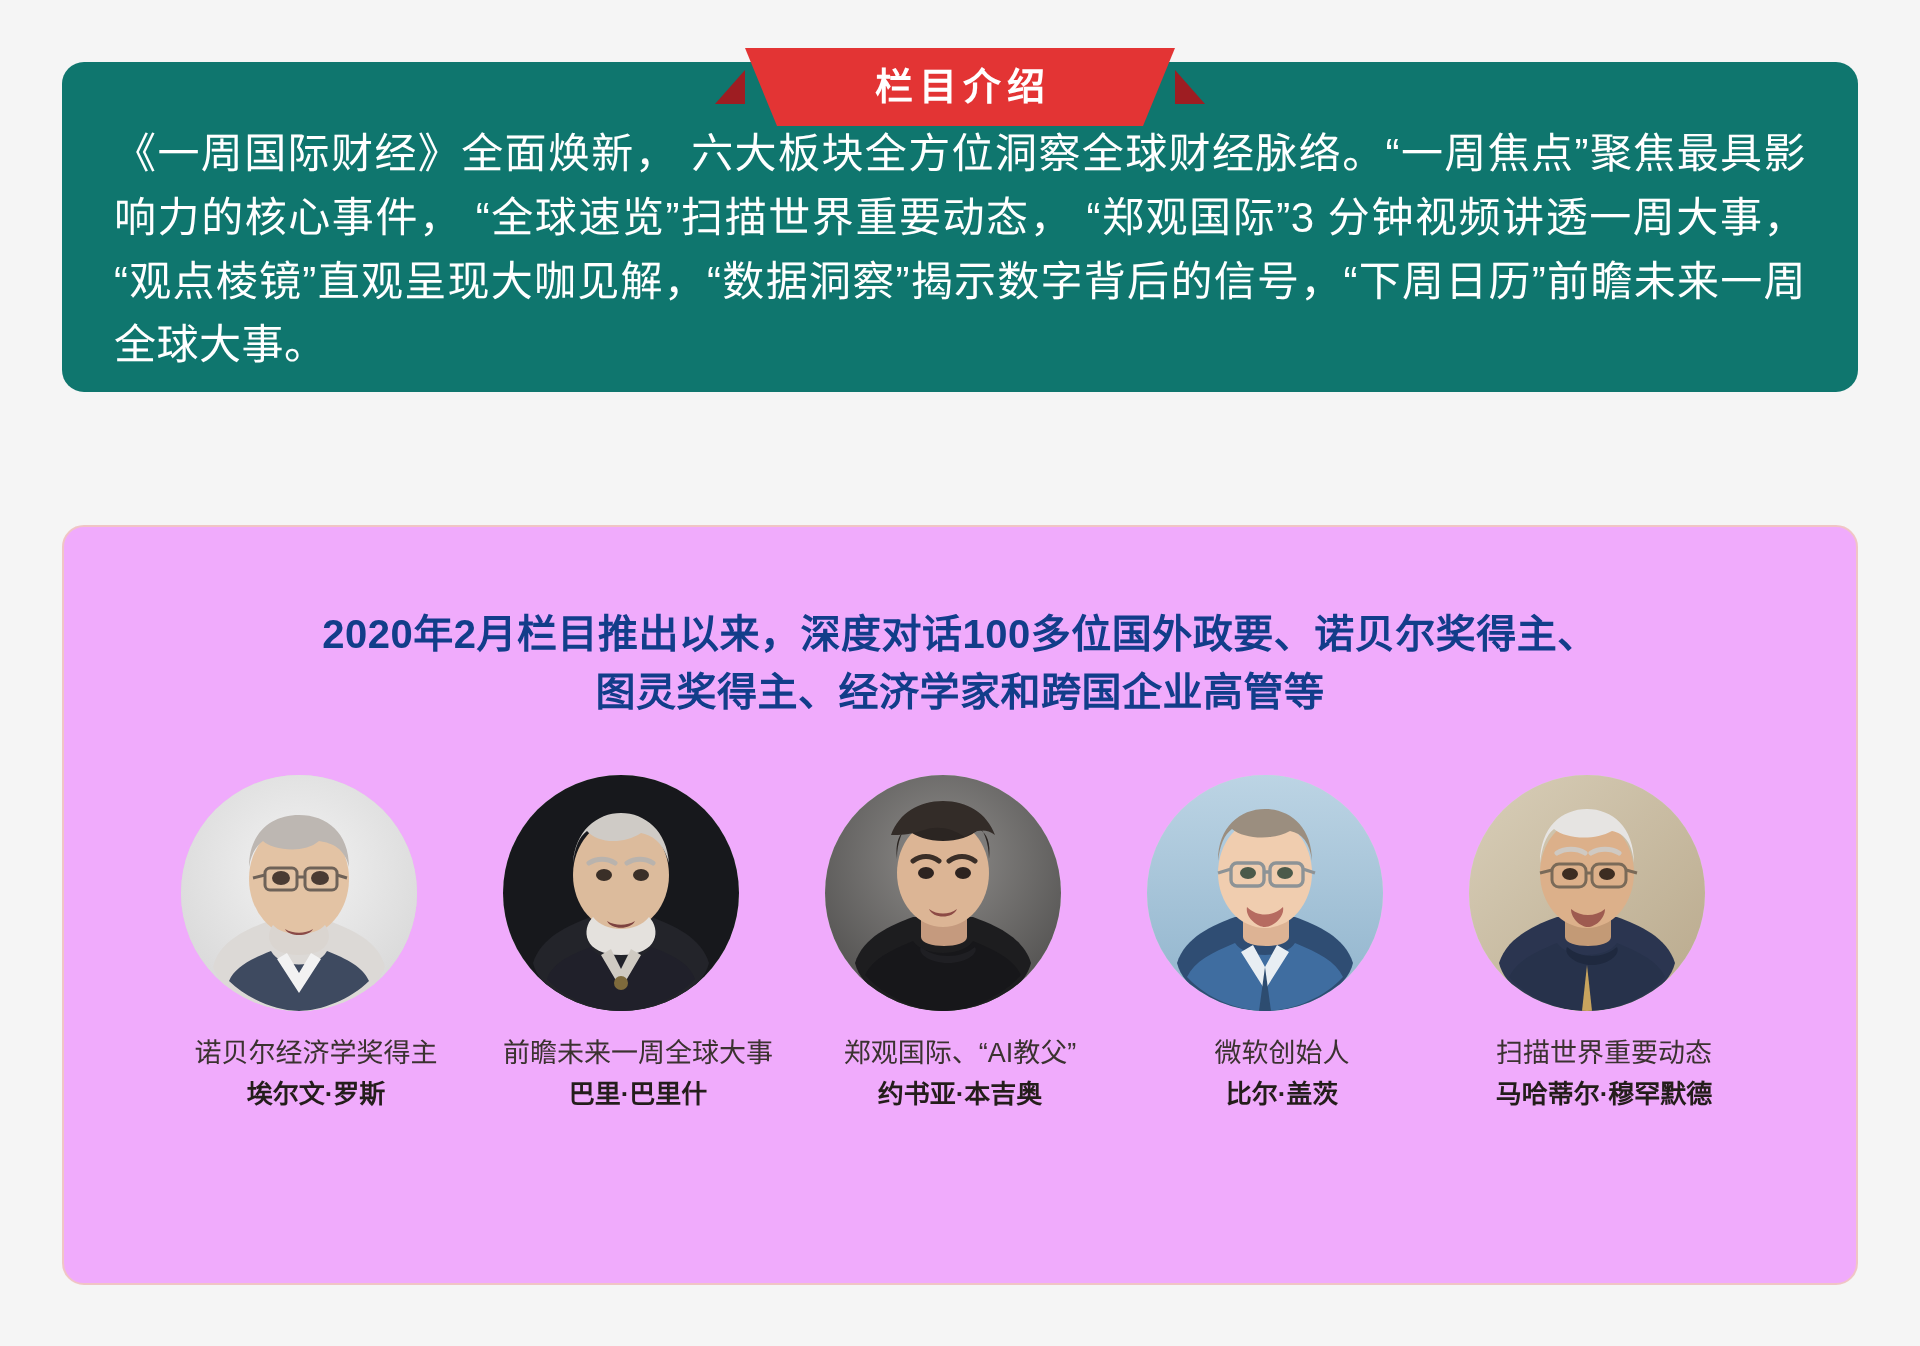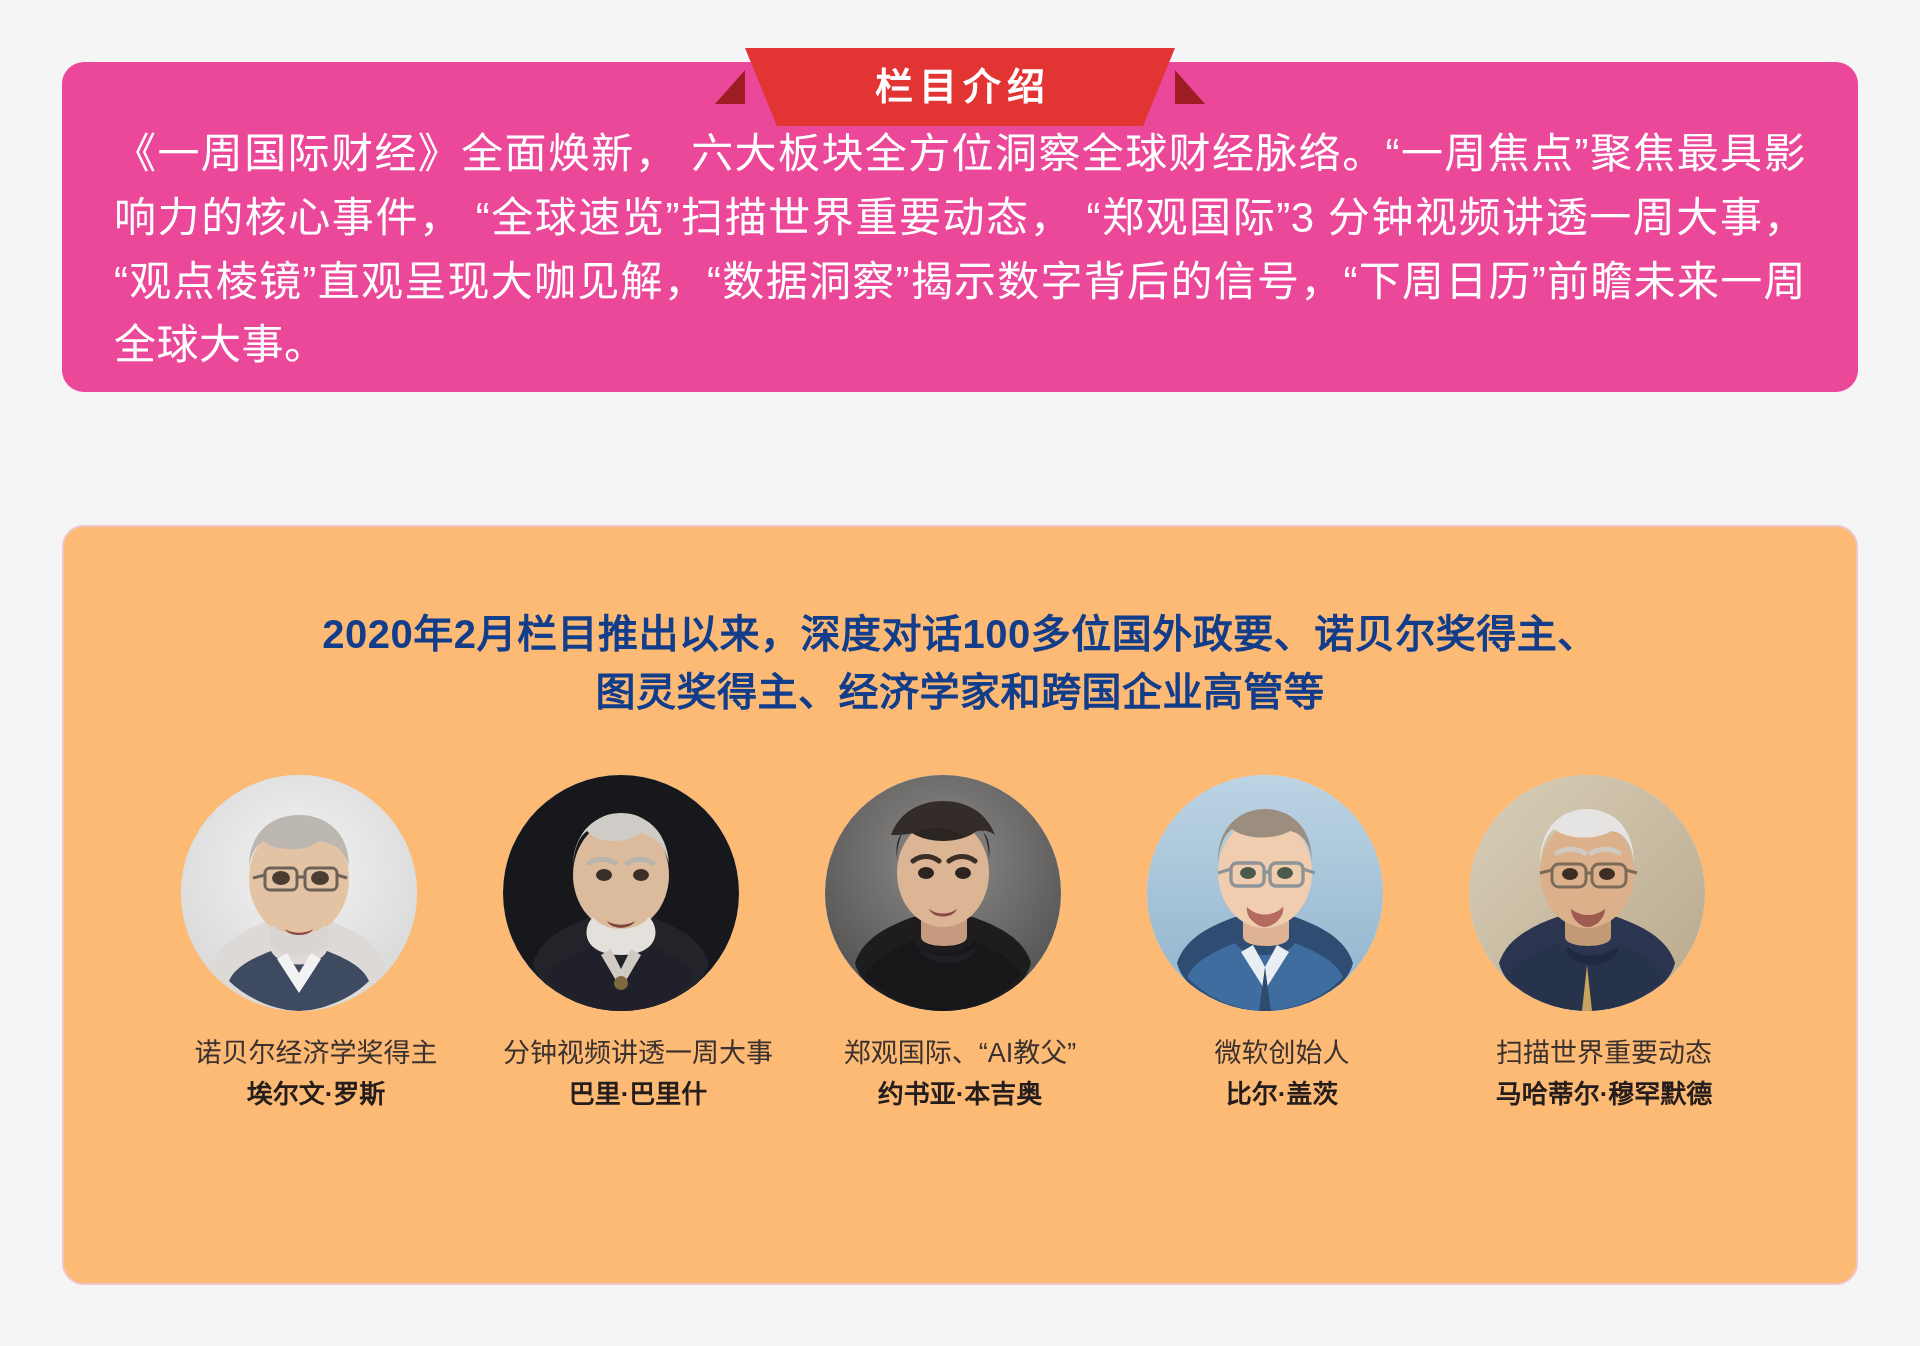--- a/index.html
+++ b/index.html
@@ -72,21 +72,21 @@
     clip-path: polygon(0 0, 0 34px, 30px 34px);
   }
 
   
   .intro-card {
     position: absolute;
     left: 62px;
     top: 62px;
     width: 1796px;
     height: 330px;
-    background: #ec4899;
+    background: #0f766e;
     border-radius: 22px;
     box-sizing: border-box;
     padding: 60px 52px 40px 52px;
     z-index: 10;
   }
   .intro-text {
     color: #ffffff;
     font-size: 42px;
     line-height: 1.52;
     font-weight: 500;
@@ -95,21 +95,21 @@
     text-justify: inter-ideograph;
   }
 
   
   .guest-card {
     position: absolute;
     left: 62px;
     top: 525px;
     width: 1796px;
     height: 760px;
-    background: #fdba74;
+    background: #f0abfc;
     border: 2px solid #f0c5c5;
     border-radius: 22px;
     box-sizing: border-box;
     z-index: 10;
   }
   .guest-heading {
     margin: 78px auto 0 auto;
     width: 1560px;
     color: #123d8a;
     font-size: 40px;
@@ -228,21 +228,21 @@
             <ellipse cx="101" cy="100" rx="8" ry="6" fill="#3a2f28"></ellipse>
             <ellipse cx="138" cy="100" rx="8" ry="6" fill="#3a2f28"></ellipse>
             <path d="M86 88c8-5 18-5 26 0M124 88c8-5 18-5 26 0" stroke="#b9b3ad" stroke-width="5" fill="none" stroke-linecap="round"></path>
             <path d="M90 142c12 16 44 16 56 0 12 12 10 38-28 38s-40-26-28-38z" fill="#e4e1dd"></path>
             <path d="M104 146c8 5 20 5 28 0-4 9-24 9-28 0z" fill="#7d4340"></path>
             <path d="M148 172c22 8 38 16 44 32-18 20-50 32-74 32s-56-12-74-32c6-16 22-24 44-32 10 18 50 18 60 0z" fill="#20202a"></path>
             <path d="M108 174l10 20 10-20 10 6-20 34-20-34z" fill="#cfcac2"></path>
             <circle cx="118" cy="208" r="7" fill="#7e6a3c"></circle>
           </svg>
         </div>
-        <div class="guest-role">分钟视频讲透一周大事</div>
+        <div class="guest-role">前瞻未来一周全球大事</div>
         <div class="guest-name">巴里·巴里什</div>
       </div>
 
       <div class="guest">
         <div class="avatar">
           <svg viewBox="0 0 236 236">
             <defs>
               <radialGradient id="bg3" cx="50%" cy="35%" r="75%">
                 <stop offset="0%" stop-color="#8e8c8a"></stop>
                   <stop offset="100%" stop-color="#4b4a49"></stop>

